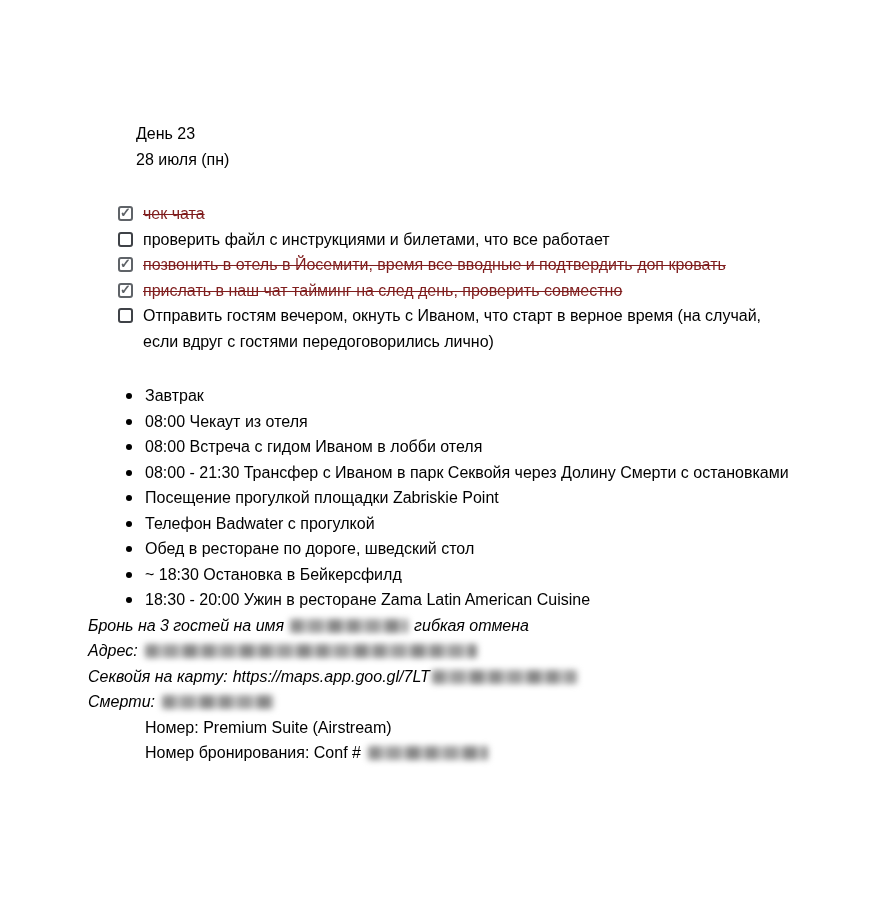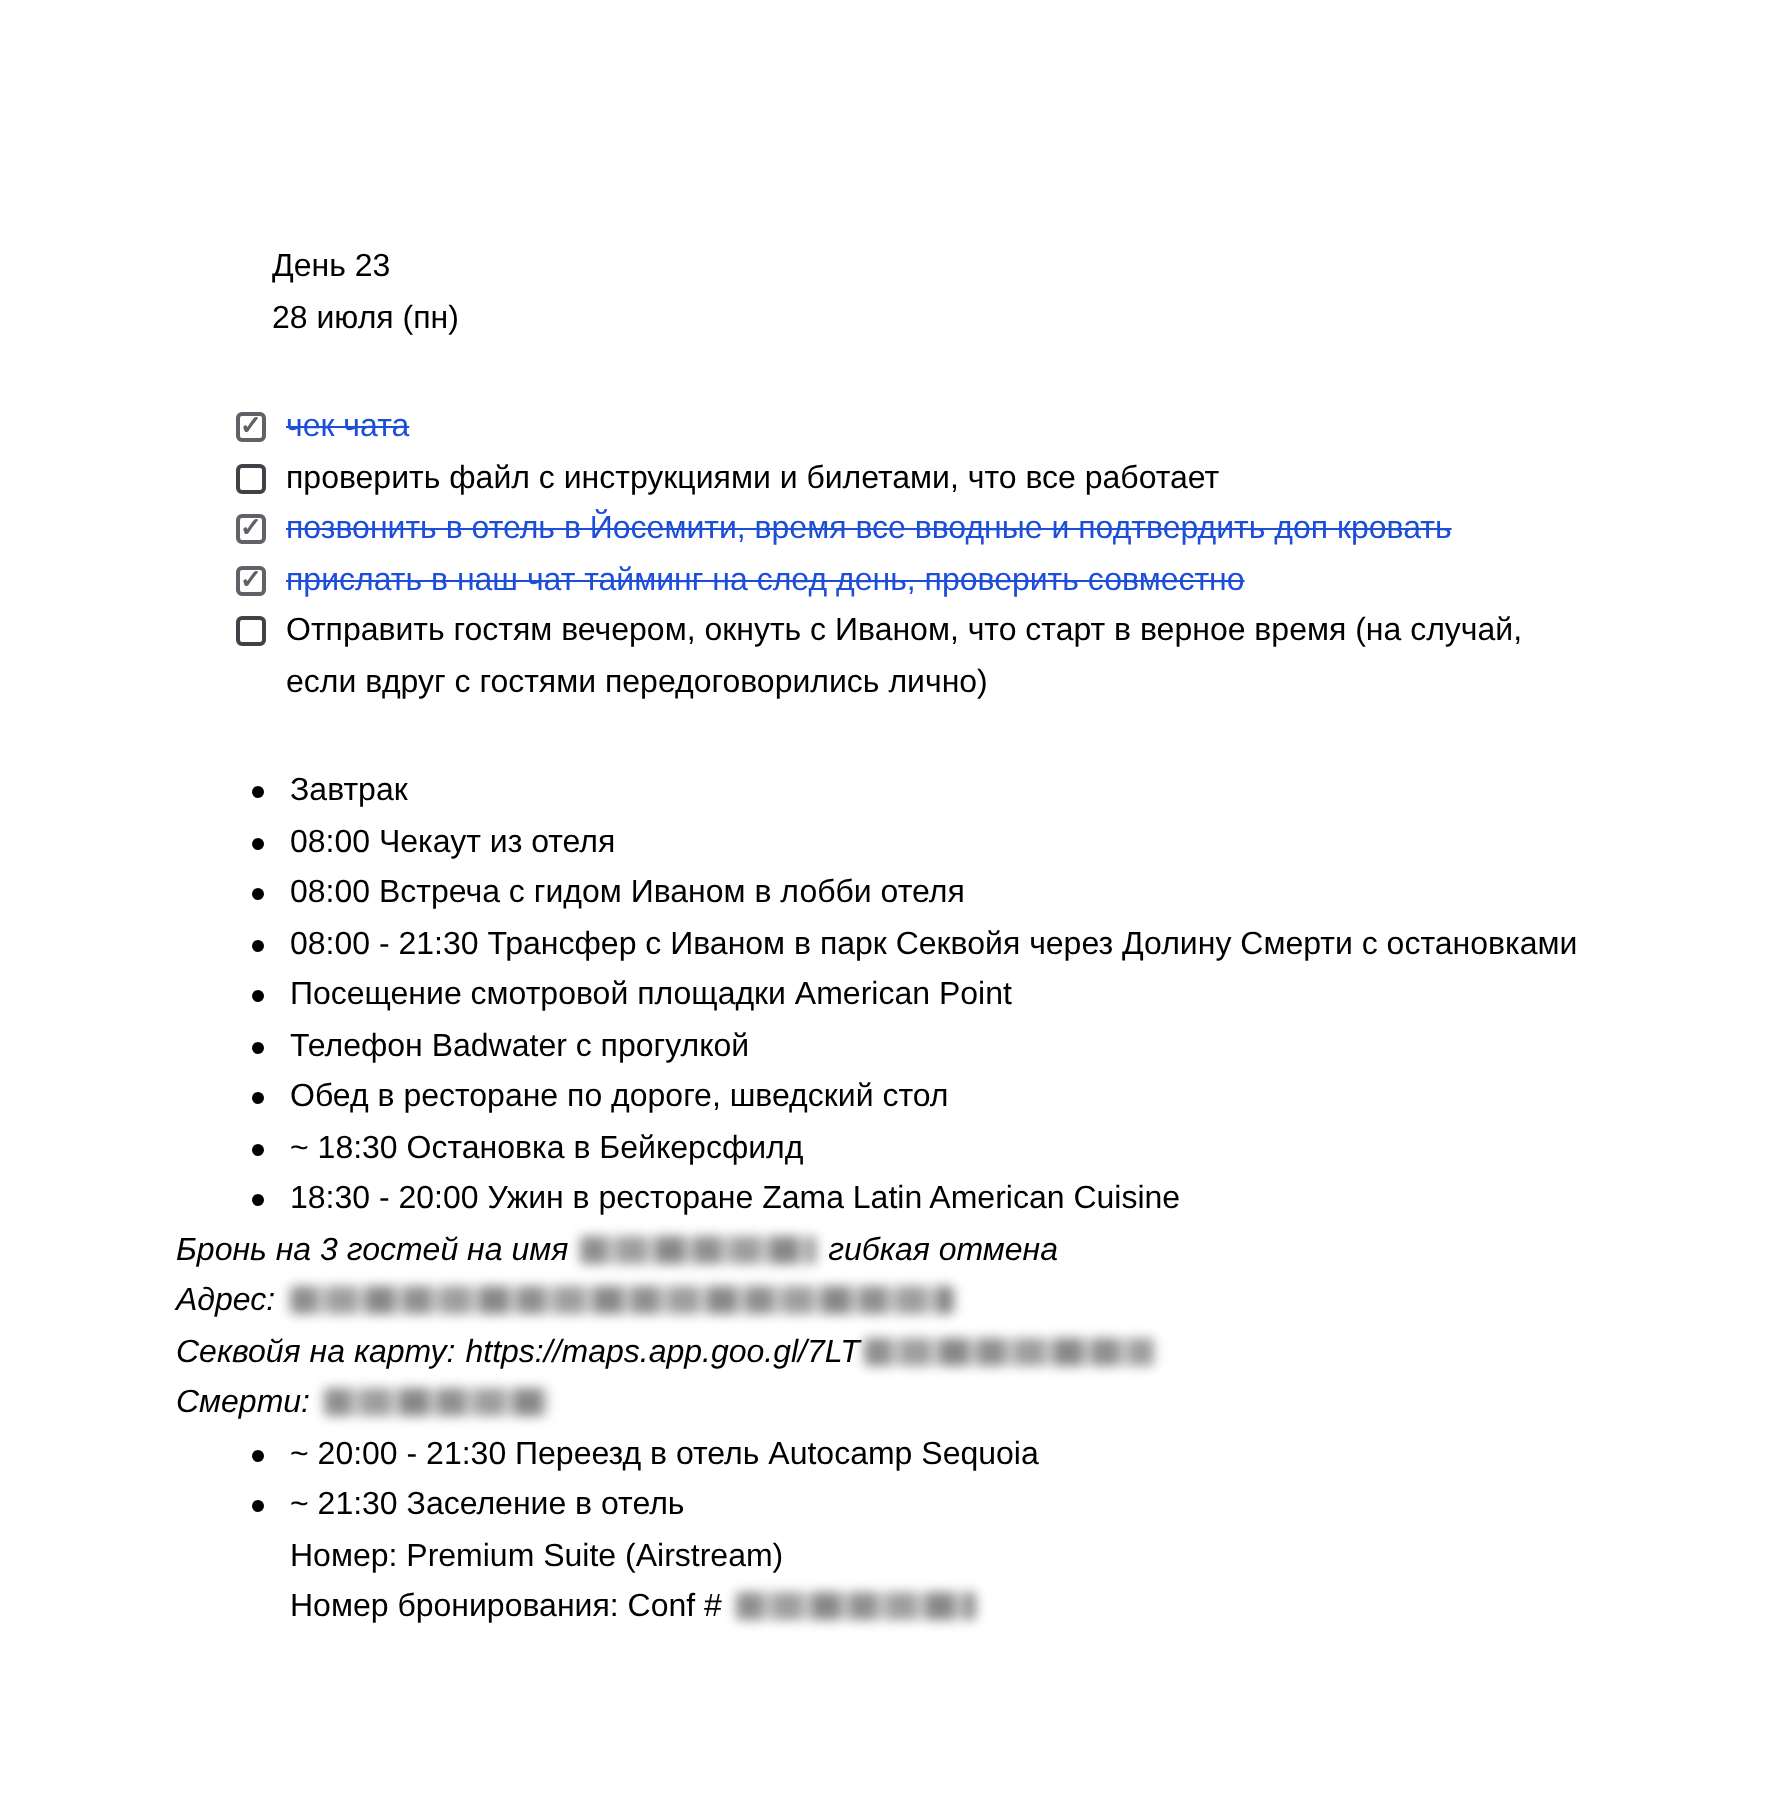--- a/index.html
+++ b/index.html
@@ -42,21 +42,21 @@
   .checkbox.checked { border-color: #5f6368; }
   .check-glyph {
     font-size: 13px;
     line-height: 13px;
     font-weight: bold;
     color: #5f6368;
     transform: translateY(-1px);
   }
   .check-text { max-width: 655px; }
   .check-text.struck {
-    color: #1d4ed8;
+    color: #7f1d1d;
     text-decoration: line-through;
   }
 
   
   .bullets { margin-top: 29px; list-style: none; }
   .bullets.continuous { margin-top: 0; }
   .bullets li {
     position: relative;
     padding-left: 57px;
     max-width: 712px;
@@ -132,37 +132,33 @@
       <span class="checkbox"></span>
       <span class="check-text">Отправить гостям вечером, окнуть с Иваном, что старт в верное время (на случай, если вдруг с гостями передоговорились лично)</span>
     </div>
   </div>
 
   <ul class="bullets">
     <li><span class="bullet-dot"></span><span>Завтрак</span></li>
     <li><span class="bullet-dot"></span><span>08:00 Чекаут из отеля</span></li>
     <li><span class="bullet-dot"></span><span>08:00 Встреча с гидом Иваном в лобби отеля</span></li>
     <li><span class="bullet-dot"></span><span>08:00 - 21:30 Трансфер с Иваном в парк Секвойя через Долину Смерти с остановками</span></li>
-    <li><span class="bullet-dot"></span><span>Посещение смотровой площадки American Point</span></li>
+    <li><span class="bullet-dot"></span><span>Посещение прогулкой площадки Zabriskie Point</span></li>
     <li><span class="bullet-dot"></span><span>Телефон Badwater с прогулкой</span></li>
     <li><span class="bullet-dot"></span><span>Обед в ресторане по дороге, шведский стол</span></li>
     <li><span class="bullet-dot"></span><span>~ 18:30 Остановка в Бейкерсфилд</span></li>
     <li><span class="bullet-dot"></span><span>18:30 - 20:00 Ужин в ресторане Zama Latin American Cuisine</span></li>
   </ul>
 
   <div class="booking">
     <p><span>Бронь на 3 гостей на имя</span><span class="blur name"></span><span>гибкая отмена</span></p>
     <p><span>Адрес:</span><span class="blur address"></span></p>
     <p><span class="lbl">Секвойя на карту:</span><span>https://maps.app.goo.gl/7LT</span><span class="blur link"></span></p>
     <p><span>Смерти:</span><span class="blur phone"></span></p>
   </div>
 
-  <ul class="bullets continuous">
-    <li><span class="bullet-dot"></span><span>~ 20:00 - 21:30 Переезд в отель Autocamp Sequoia</span></li>
-    <li><span class="bullet-dot"></span><span>~ 21:30 Заселение в отель</span></li>
-  </ul>
 
   <div class="hotel-lines">
     <p>Номер: Premium Suite (Airstream)</p>
     <p><span>Номер бронирования: Conf #</span><span class="blur conf"></span></p>
   </div>
 
 </div>
 
 </body></html>

